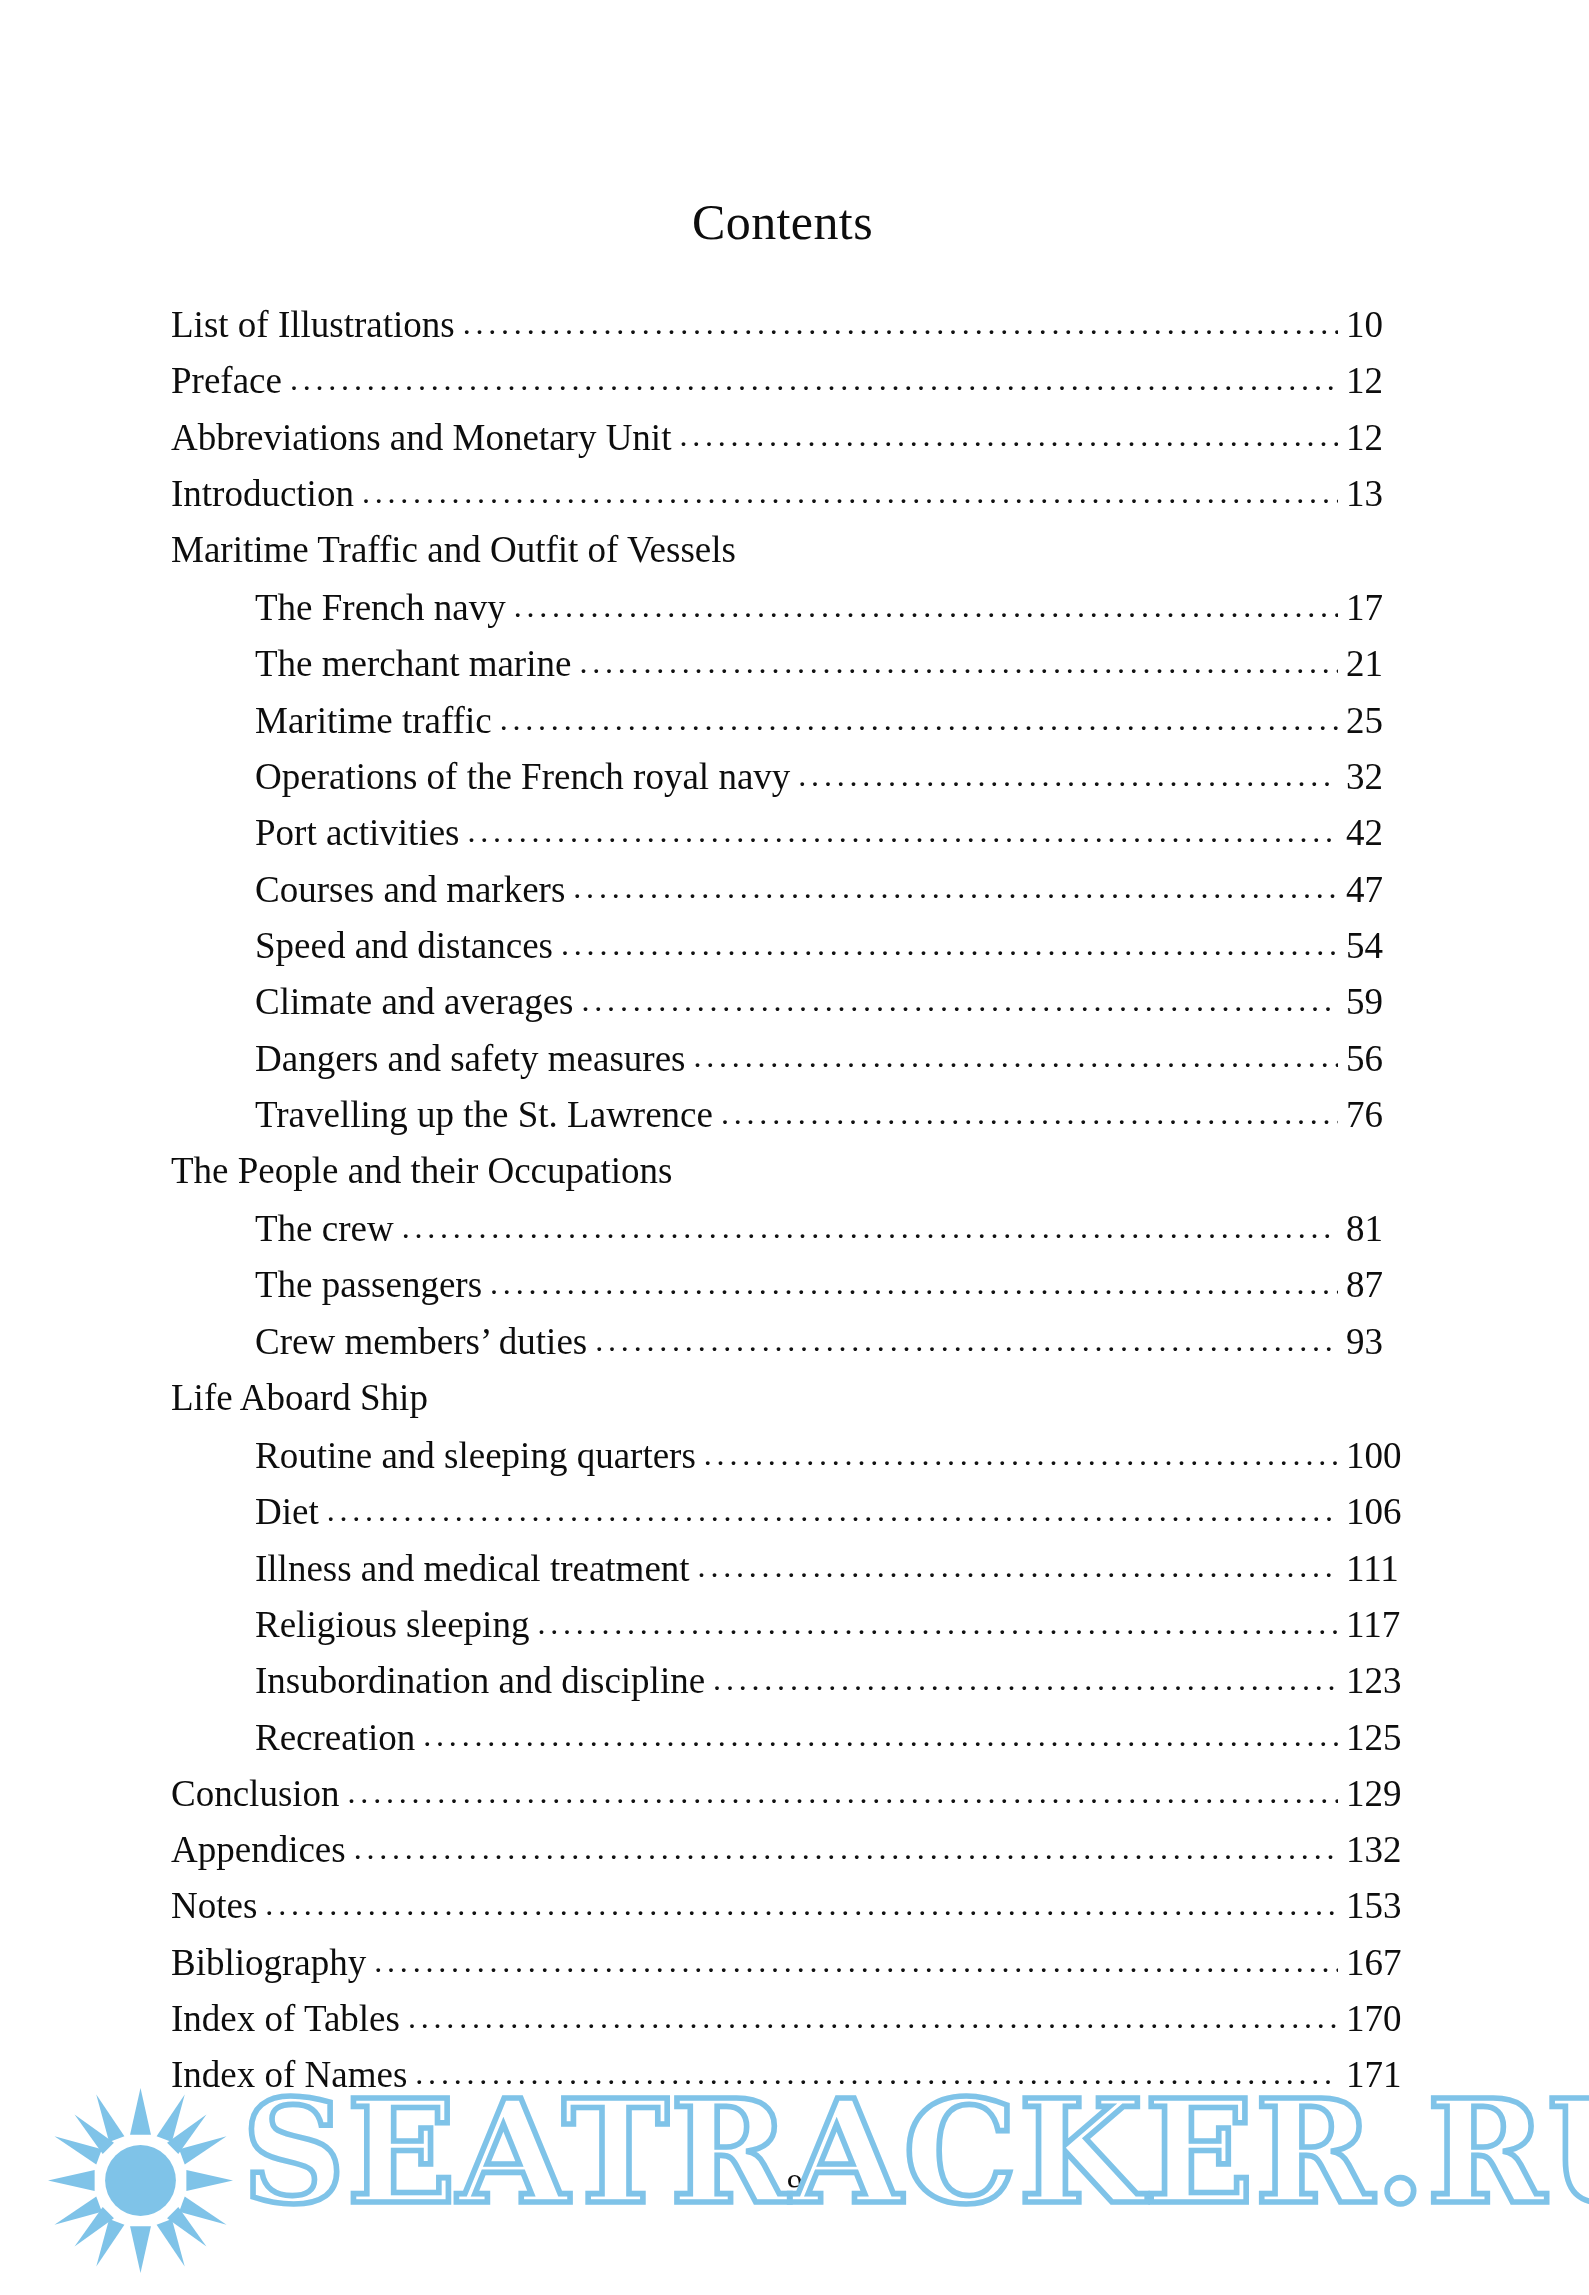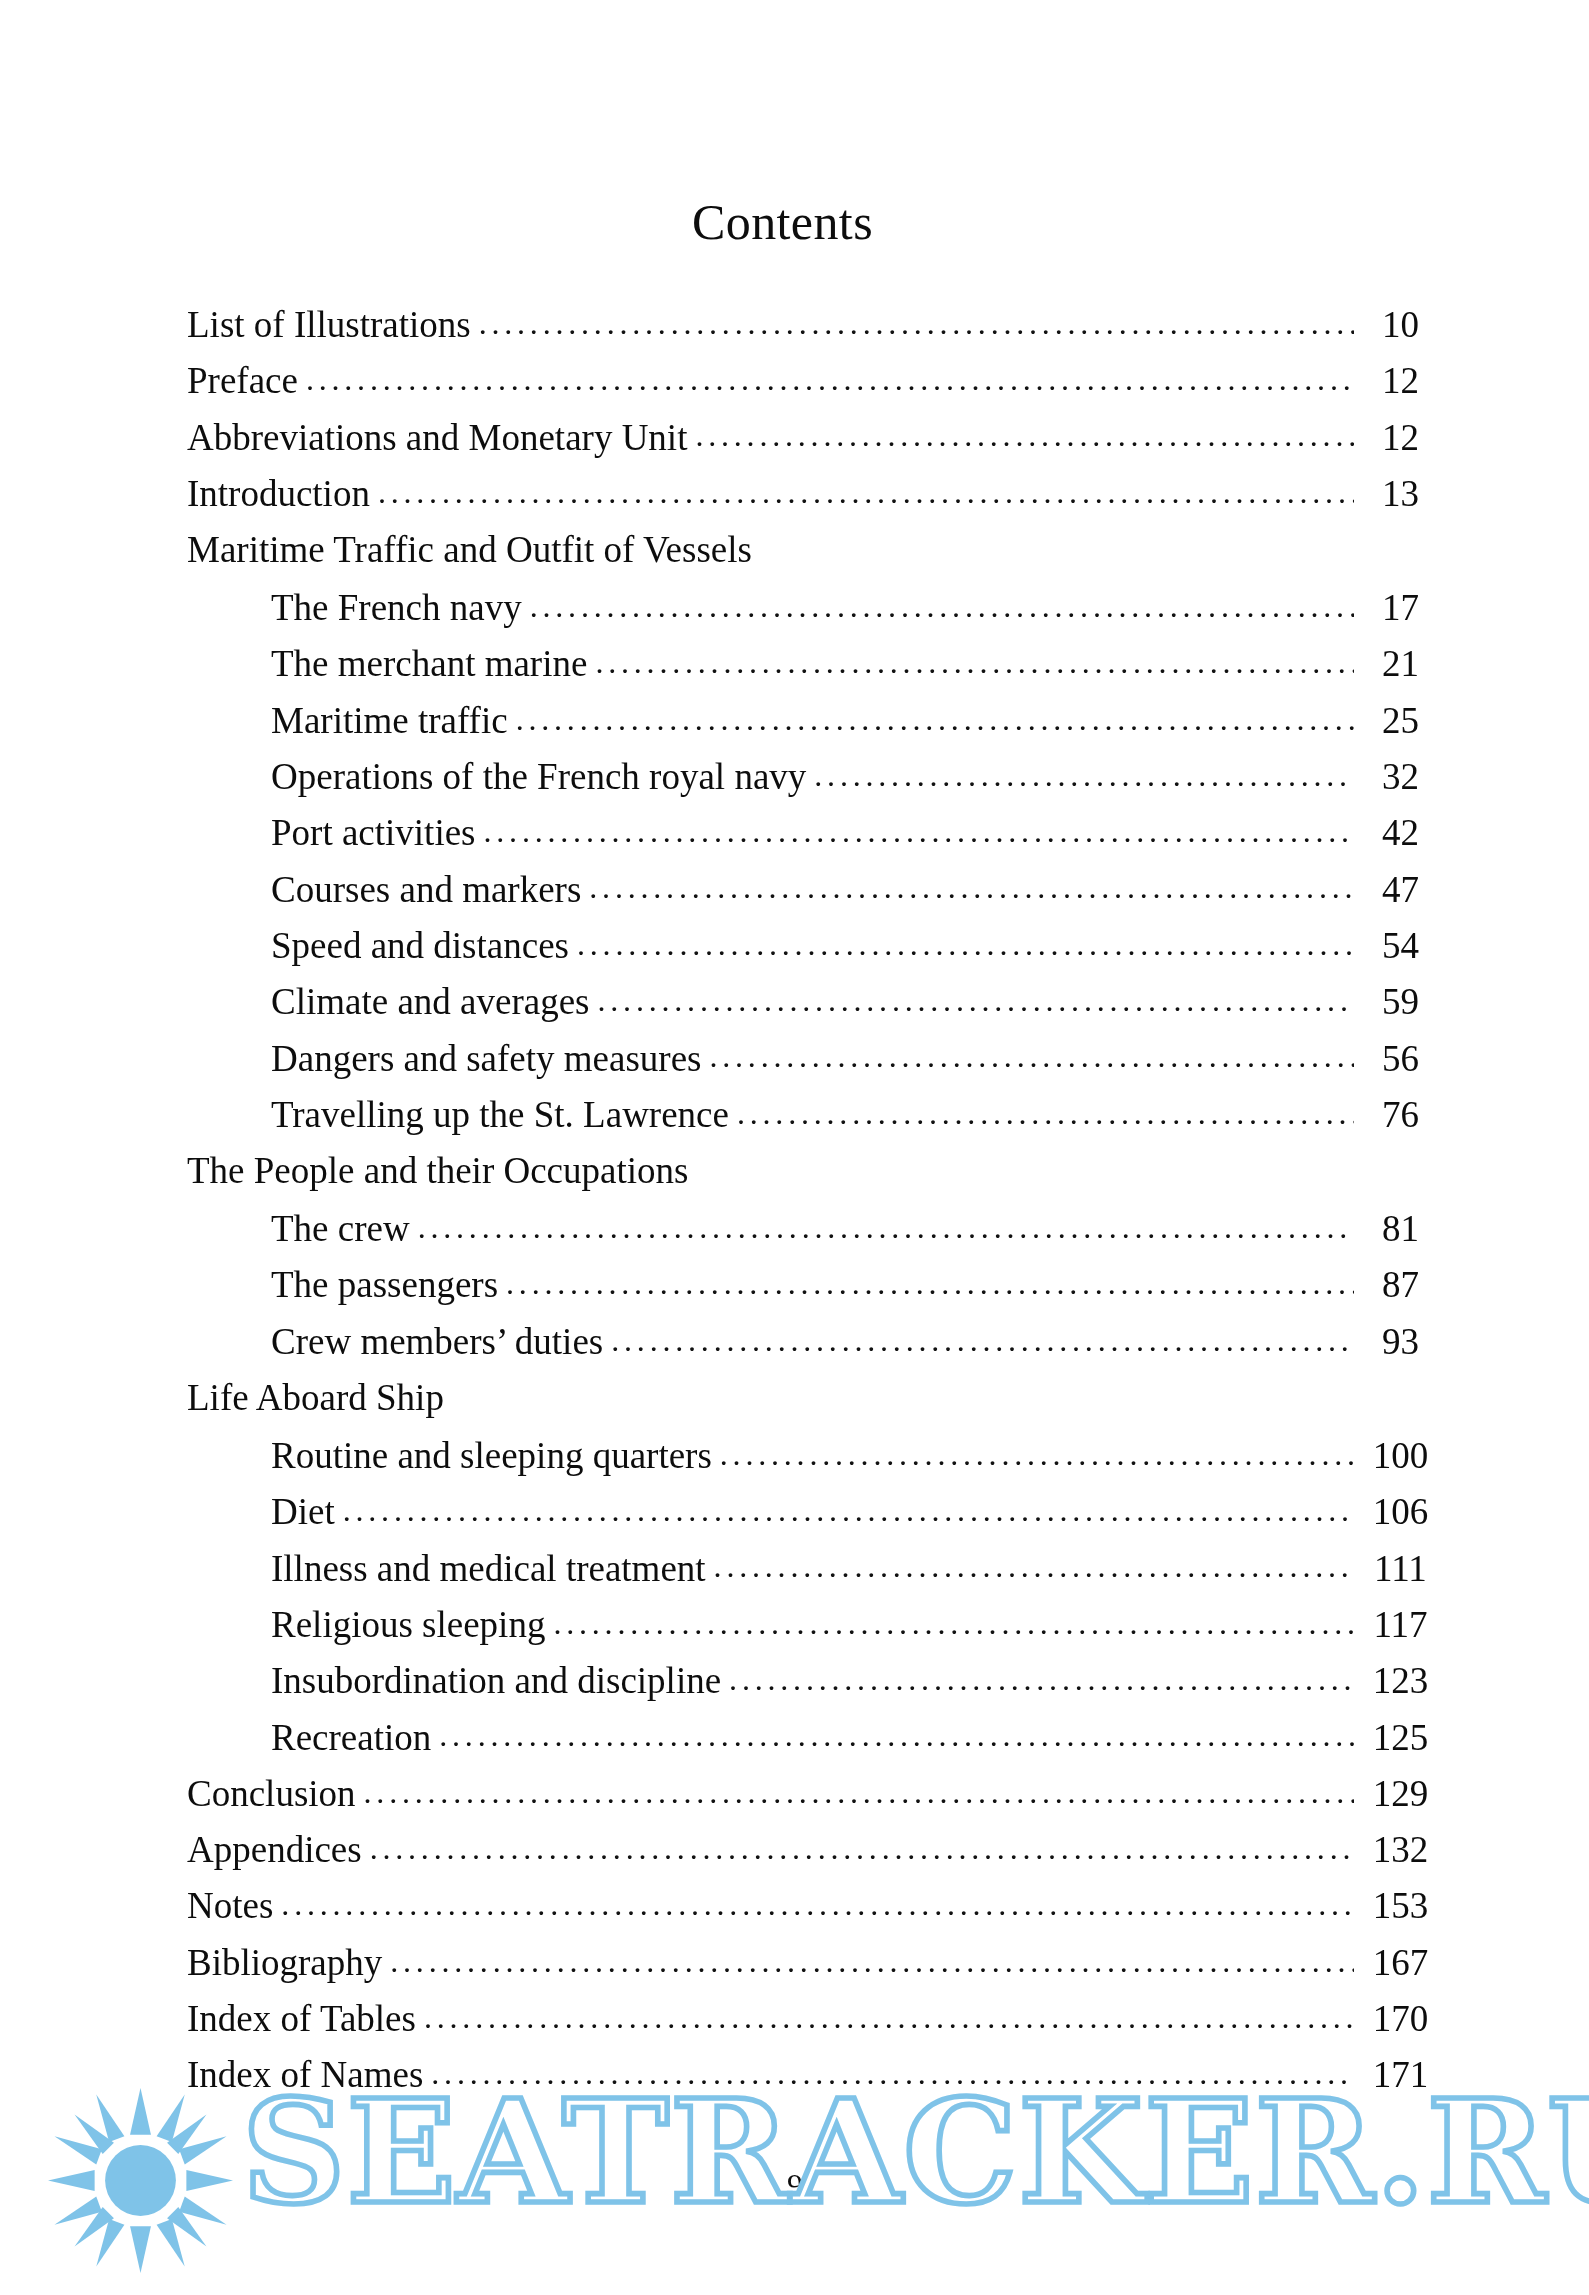--- a/index.html
+++ b/index.html
@@ -25,21 +25,21 @@
     position: absolute;
     left: 0;
     top: 193px;
     width: 1565px;
     text-align: center;
     font-size: 50px;
     letter-spacing: 0.4px;
   }
   .toc-list {
     position: absolute;
-    left: 187px;
+    left: 171px;
     top: 306px;
     width: 1252px;
   }
   .toc-row {
     display: flex;
     align-items: baseline;
     font-size: 37px;
     line-height: 1.0;
     margin-bottom: 19.3px;
     white-space: nowrap;
@@ -63,21 +63,21 @@
     white-space: nowrap;
     font-size: 32px;
     letter-spacing: 4.8px;
     position: relative;
     top: -3.2px;
     color: #111;
   }
   .toc-page {
     flex: 0 0 auto;
     width: 77px;
-    text-align: center;
+    text-align: left;
     padding-left: 8px;
     font-size: 37px;
   }
   .no-dots .toc-dots { visibility: hidden; }
   .no-dots .toc-page { visibility: hidden; }
 
   .folio {
     position: absolute;
     left: 0;
     top: 2167px;

